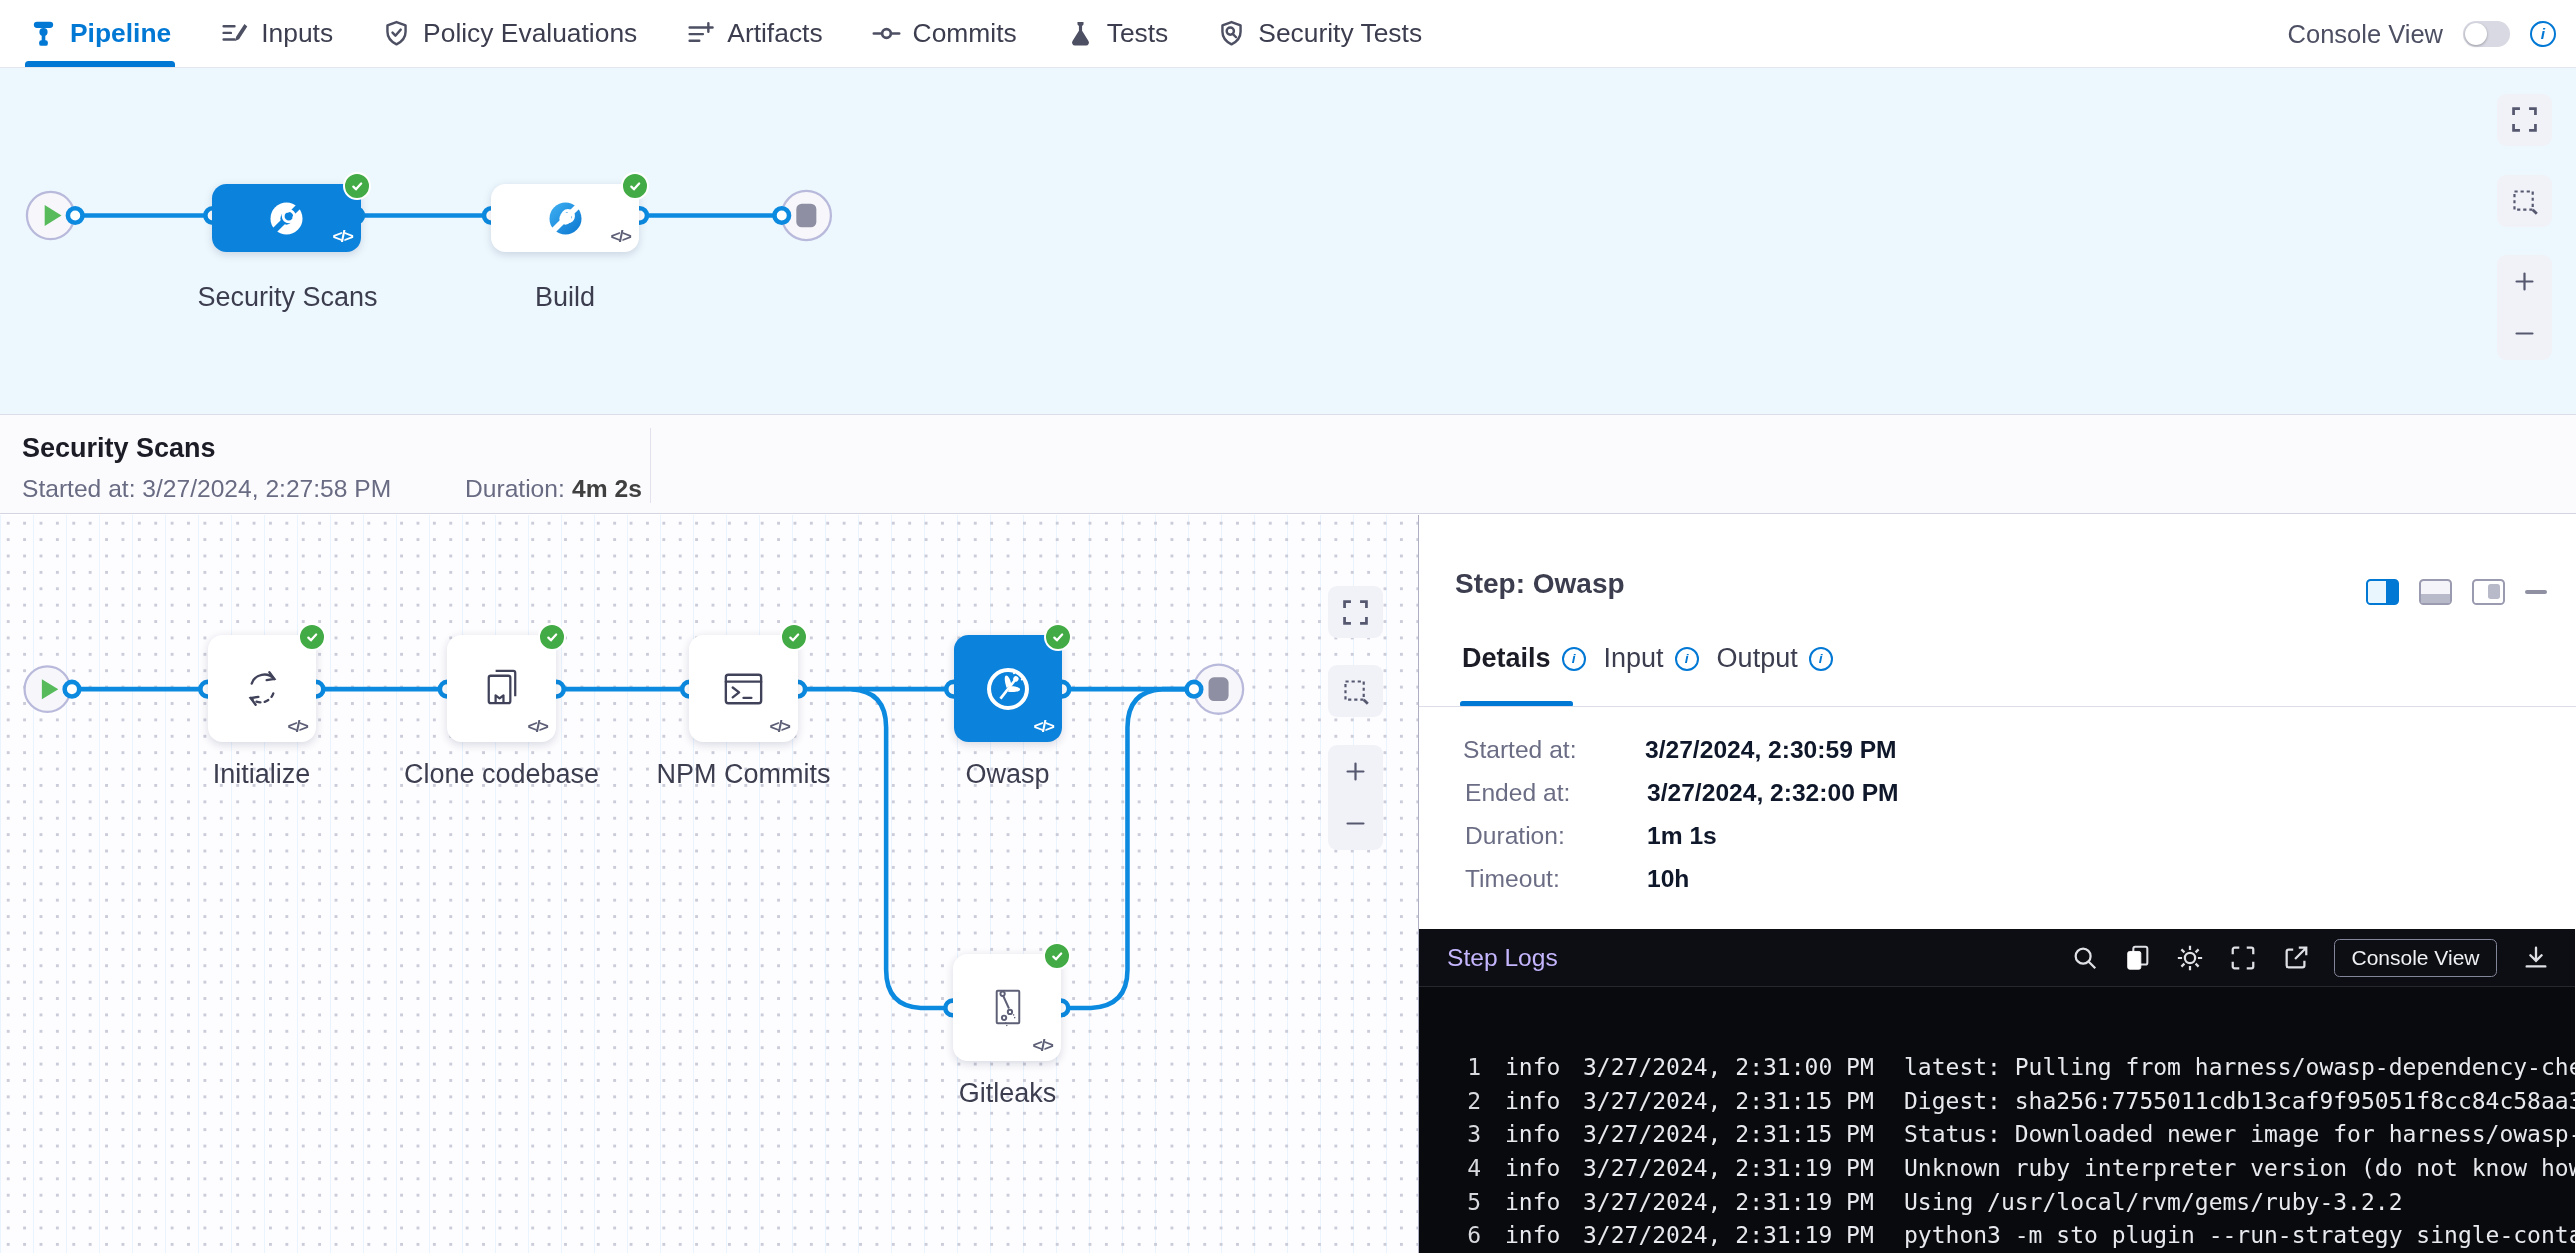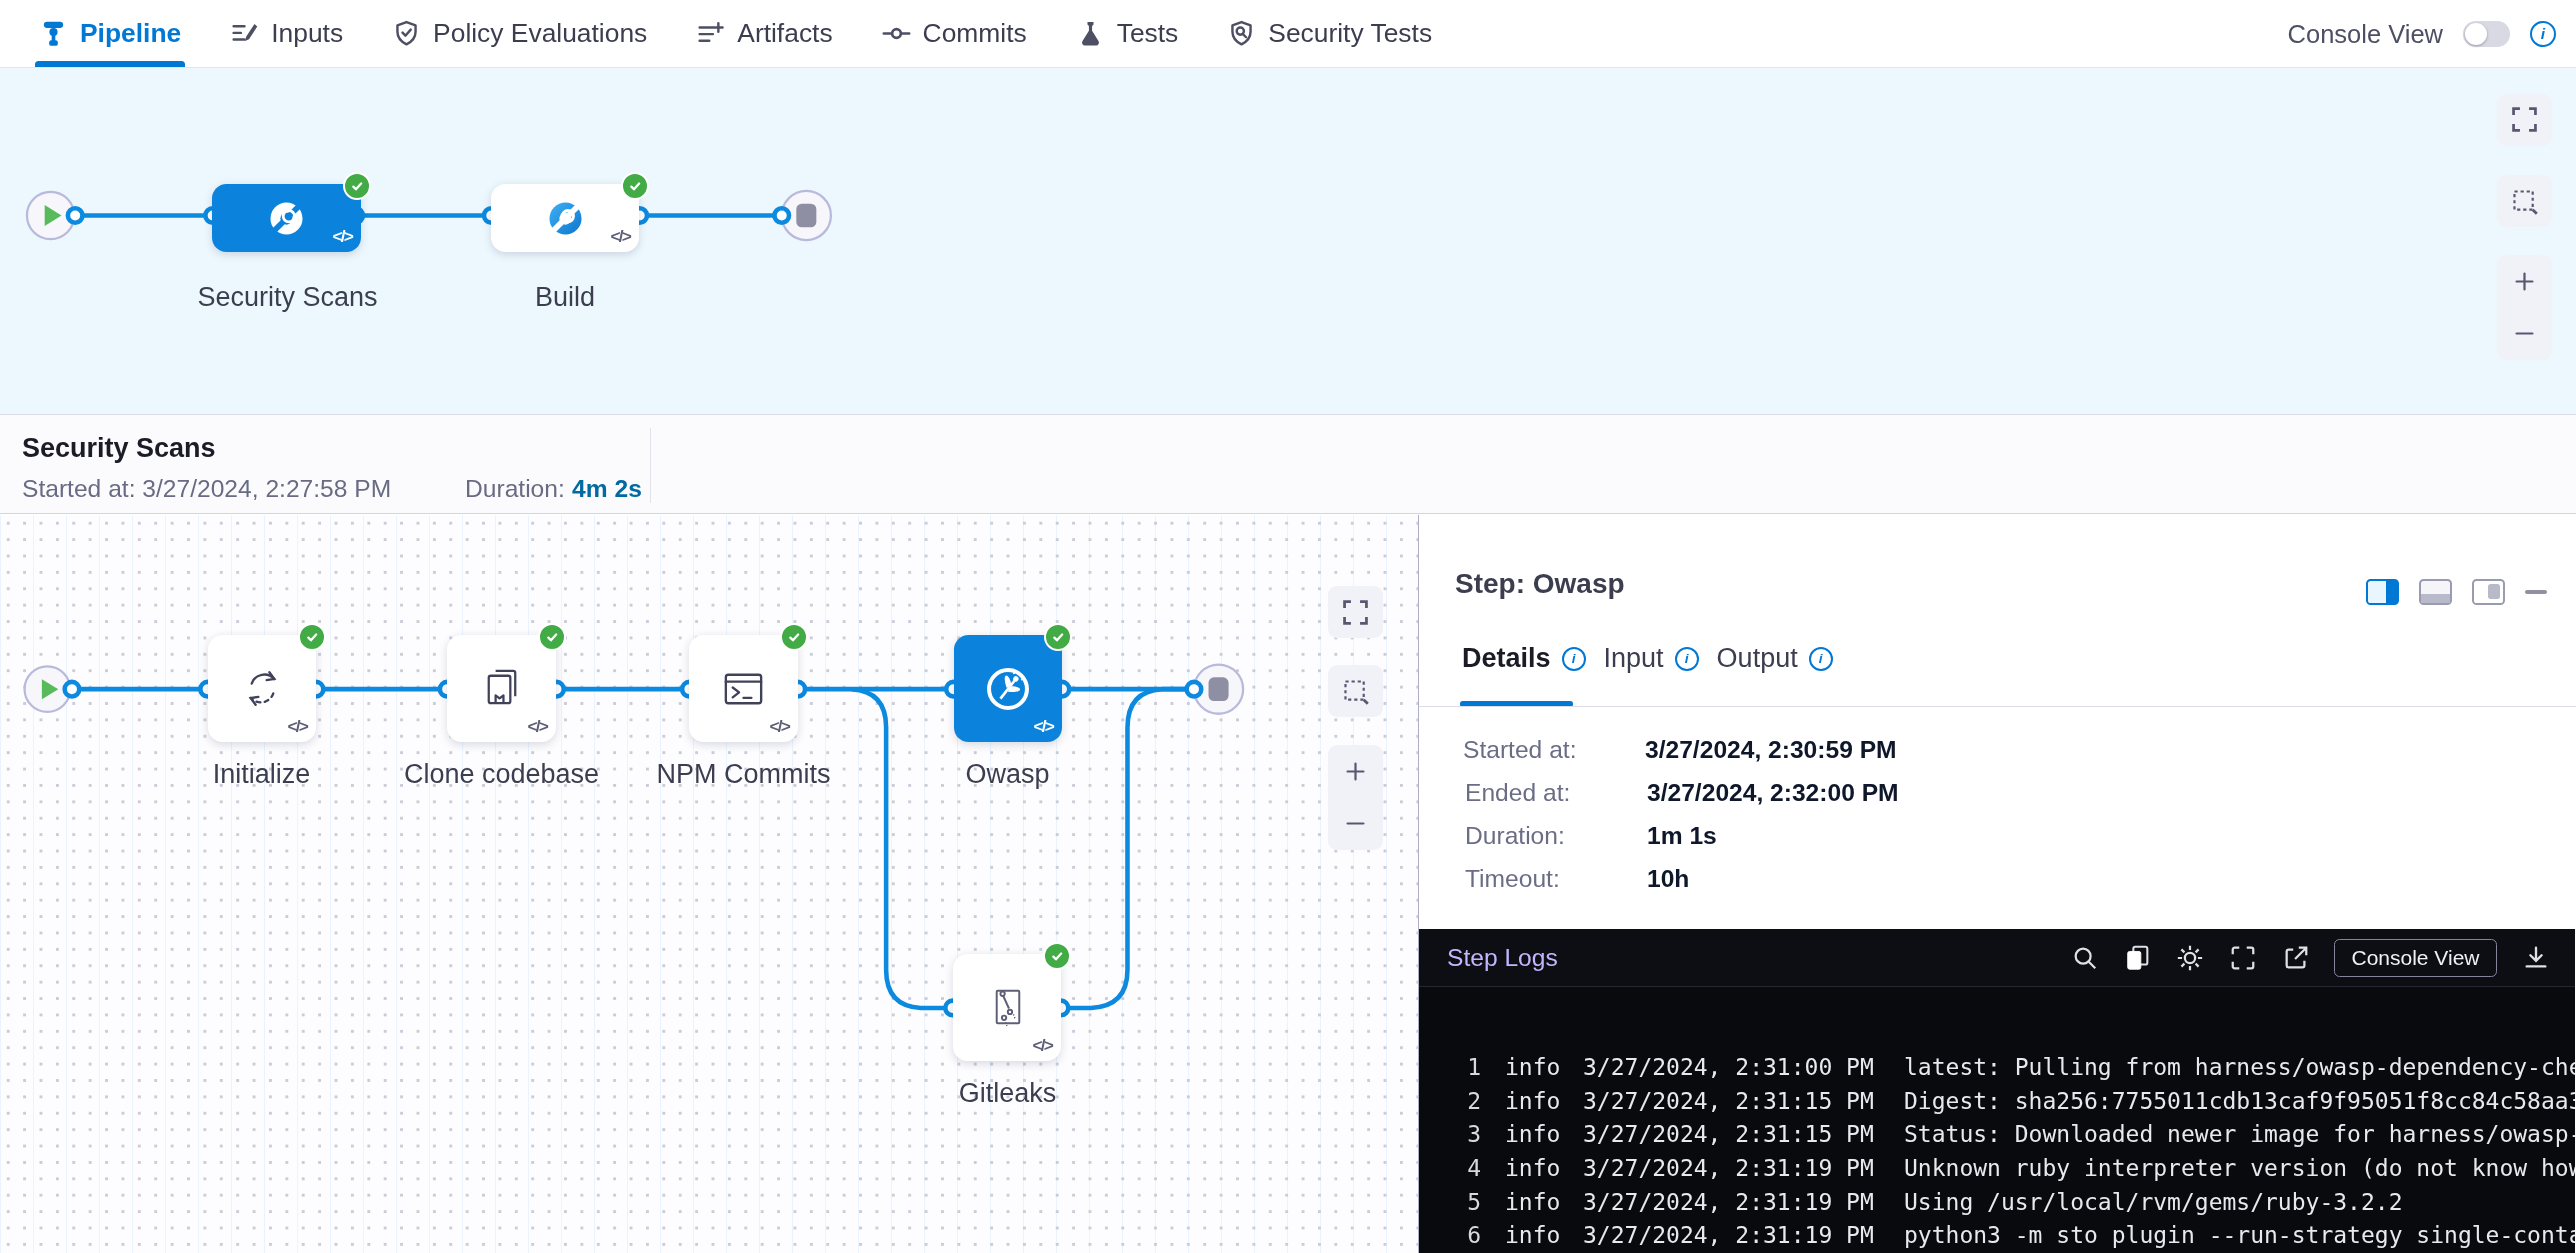--- a/index.html
+++ b/index.html
@@ -1,21 +1,21 @@
 <!DOCTYPE html>
 <html style="font-size:14.6px"><head>
 <meta charset="utf-8">
 <style>
   html,body{margin:0;padding:0;background:#fff;}
   #app{position:relative;width:2576px;height:1253px;overflow:hidden;
        font-family:"Liberation Sans","DejaVu Sans",sans-serif;color:#22222a;}
   
   .nav{position:absolute;left:0;top:0;width:2576px;height:68px;background:#fff;
        border-bottom:1.8px solid #e4e5ef;display:flex;align-items:center;box-sizing:border-box;}
-  .nav-left{display:flex;align-items:center;height:100%;padding-left:39px;gap:49px;}
+  .nav-left{display:flex;align-items:center;height:100%;padding-left:29px;gap:49px;}
   .nav-item{position:relative;display:flex;align-items:center;gap:12px;height:100%;
             font-size:26.4px;font-weight:500;color:#3c3e4f;cursor:pointer;}
   .nav-item svg{width:29px;height:29px;flex:0 0 auto;}
   .nav-item.active{color:#0278d5;font-weight:700;}
   .nav-underline{position:absolute;left:-3.6px;right:-3.6px;bottom:0;height:6.4px;background:#0278d5;
                  border-radius:3.6px 3.6px 0 0;}
   .nav-right{position:absolute;right:20px;top:0;height:68px;display:flex;align-items:center;gap:20px;}
   .console-label{font-size:25.5px;color:#4d4f63;}
   .toggle{width:47px;height:25.5px;background:#d8d9e3;border-radius:12.8px;position:relative;cursor:pointer;}
   .toggle-knob{position:absolute;left:1.8px;top:1.8px;width:22px;height:22px;border-radius:50%;
@@ -43,21 +43,21 @@
   .zoom-group{position:absolute;width:55px;height:105px;background:#f1f2f8;border-radius:9px;
               display:flex;flex-direction:column;align-items:center;justify-content:space-around;color:#565870;}
   .zoom-group .zbtn{width:55px;height:46px;display:flex;align-items:center;justify-content:center;cursor:pointer;}
   .zoom-group svg{width:27px;height:27px;}
   
   .stage-info{position:absolute;left:0;top:414px;width:2576px;height:100px;background:#fbfbfe;
               border-top:0.9px solid #dcdde8;border-bottom:0.9px solid #d4d5e2;box-sizing:border-box;}
   .stage-info-title{position:absolute;left:22px;top:18px;font-size:27px;font-weight:700;color:#1c1c26;}
   .stage-info-sub{position:absolute;left:22px;top:60px;font-size:24.6px;color:#696b83;}
   .stage-info-duration{position:absolute;left:465px;top:60px;font-size:24.6px;color:#696b83;}
-  .stage-info-duration b{color:#0369a1;font-weight:700;margin-left:7.3px;}
+  .stage-info-duration b{color:#404040;font-weight:700;margin-left:7.3px;}
   .v-divider{position:absolute;left:650px;top:12.8px;height:75px;width:0.9px;background:#e1e2ec;}
   
   .step-canvas{position:absolute;left:0;top:515px;width:1418px;height:739px;background-color:#fdfdff;
      background-image:radial-gradient(circle,#cbccd9 1.4px,transparent 1.7px),
        repeating-linear-gradient(90deg,rgba(64,169,255,.10) 0 0.9px,transparent 0.9px 33px);
      background-size:16.4px 16.4px,33px 100%;overflow:hidden;}
   
   .right-panel{position:absolute;left:1418px;top:515px;width:1158px;height:739px;background:#fff;
                border-left:1.8px solid #aeafc4;box-sizing:border-box;overflow:hidden;}
   .panel-title{position:absolute;left:36px;top:53px;font-size:28px;font-weight:600;color:#3c3e4f;}

